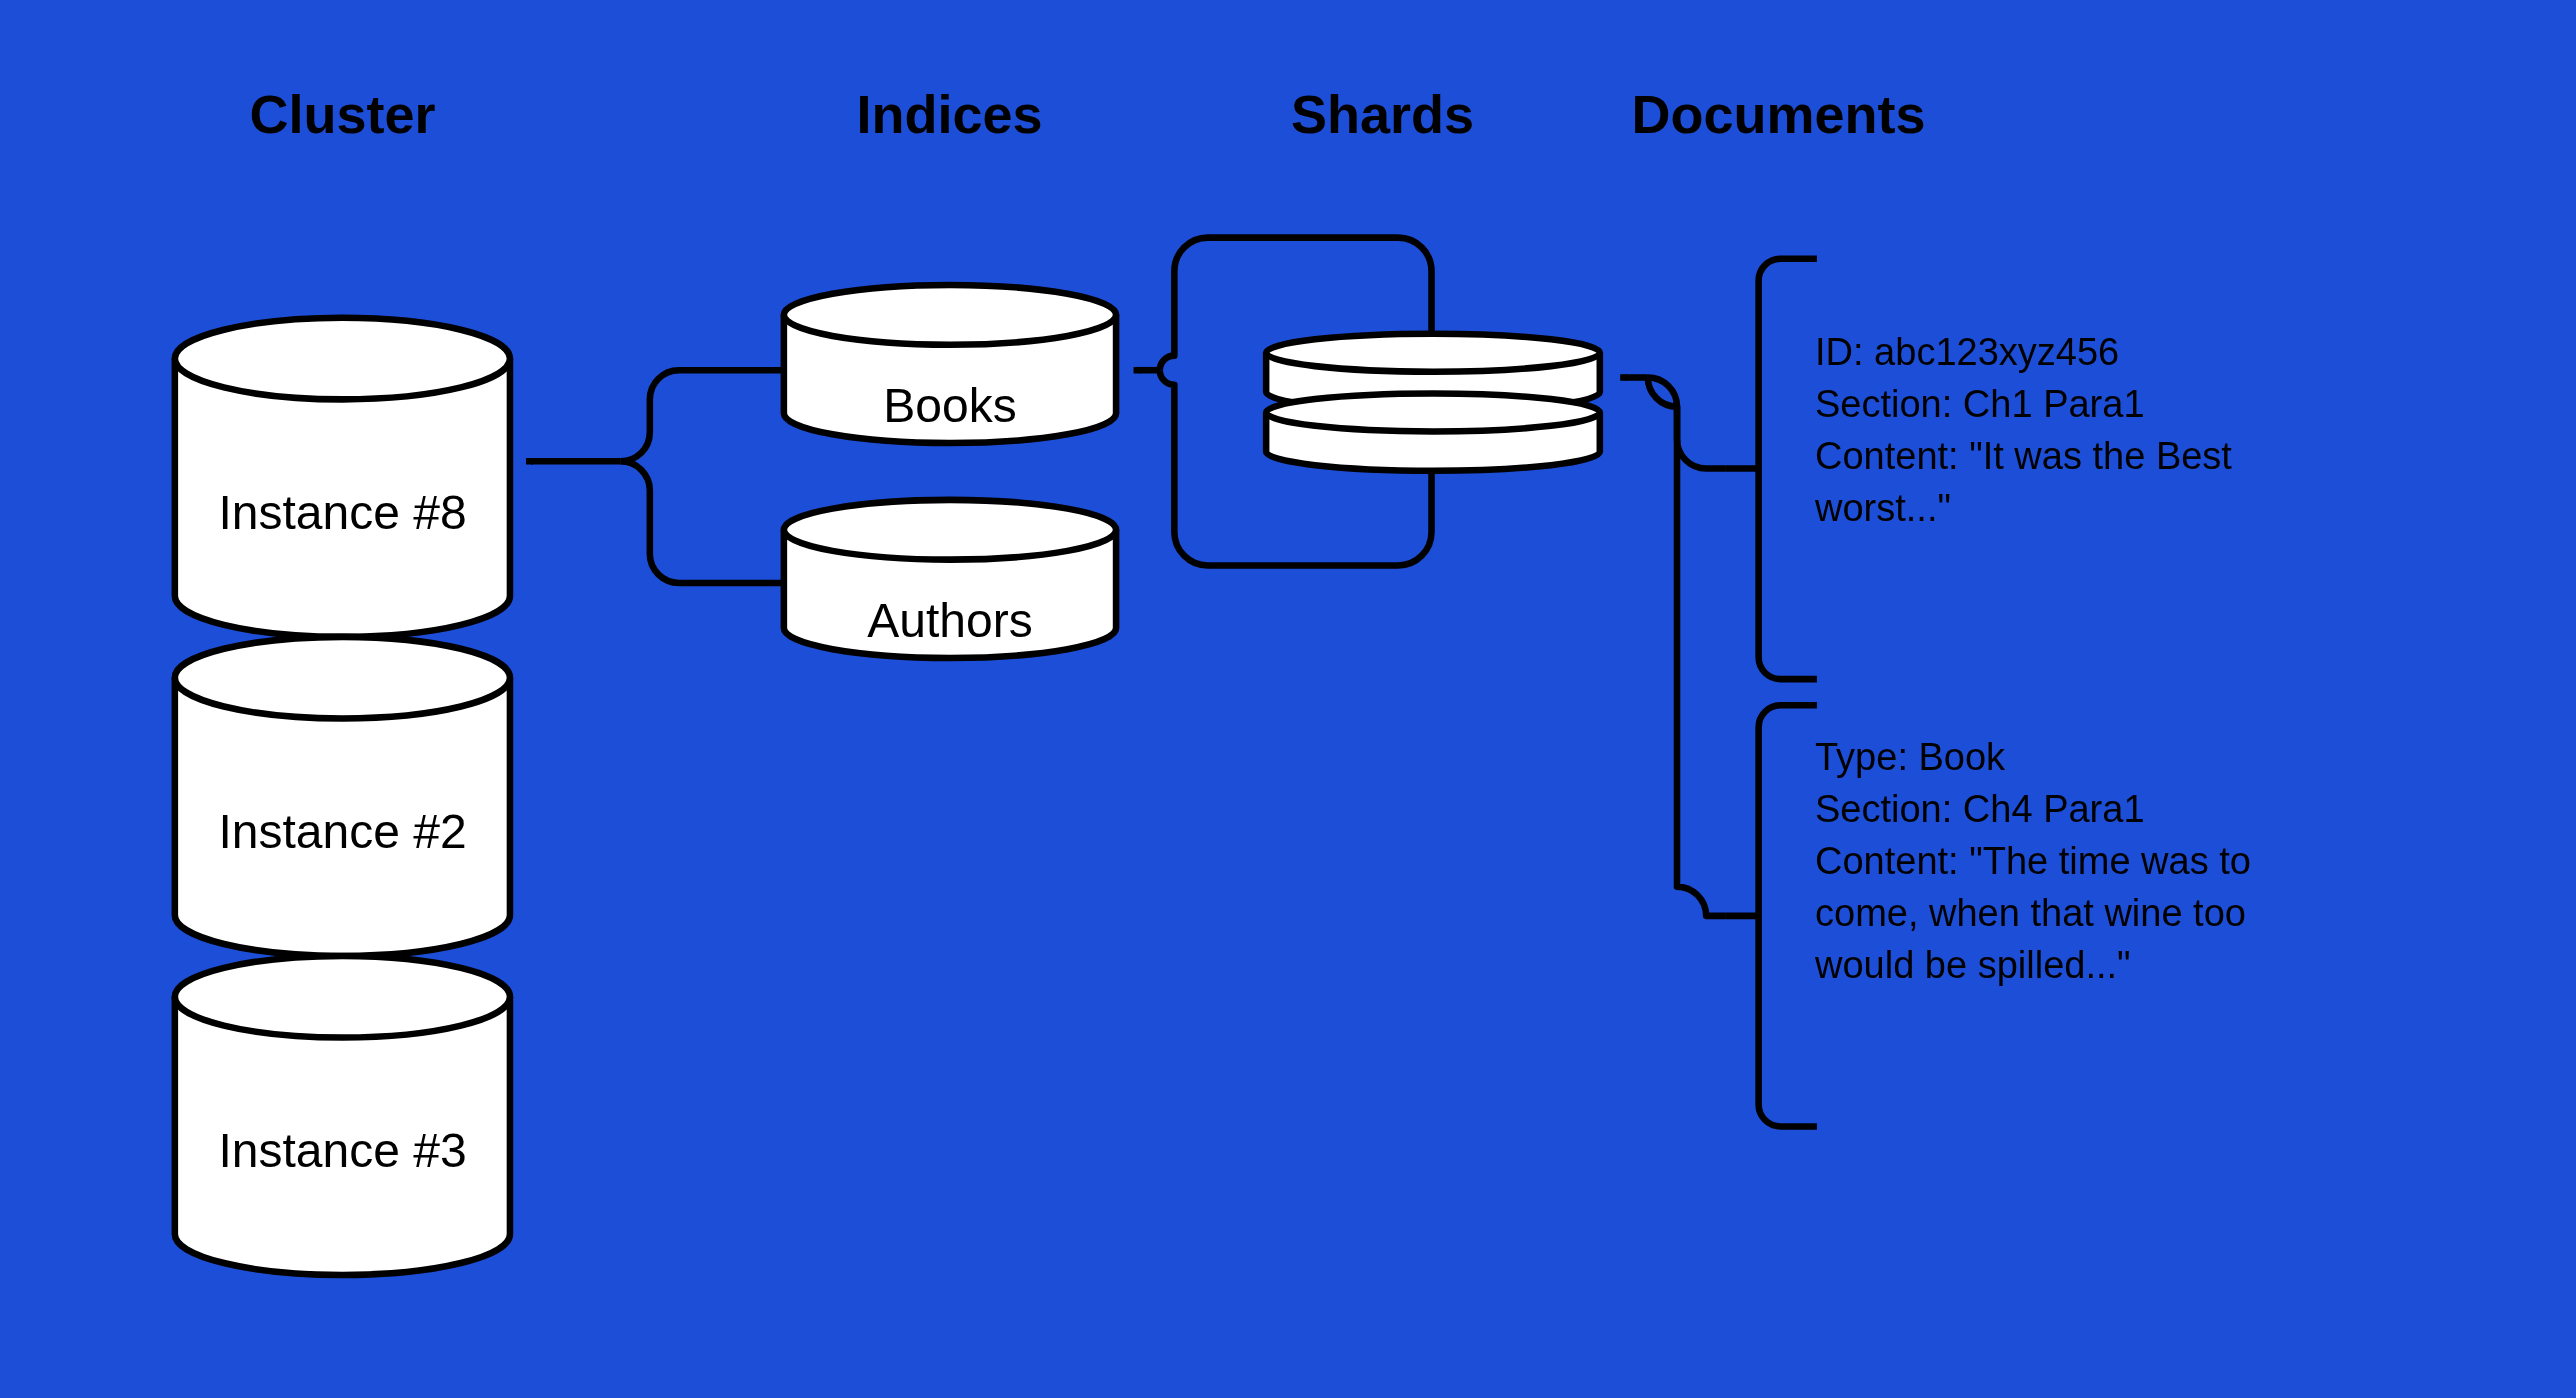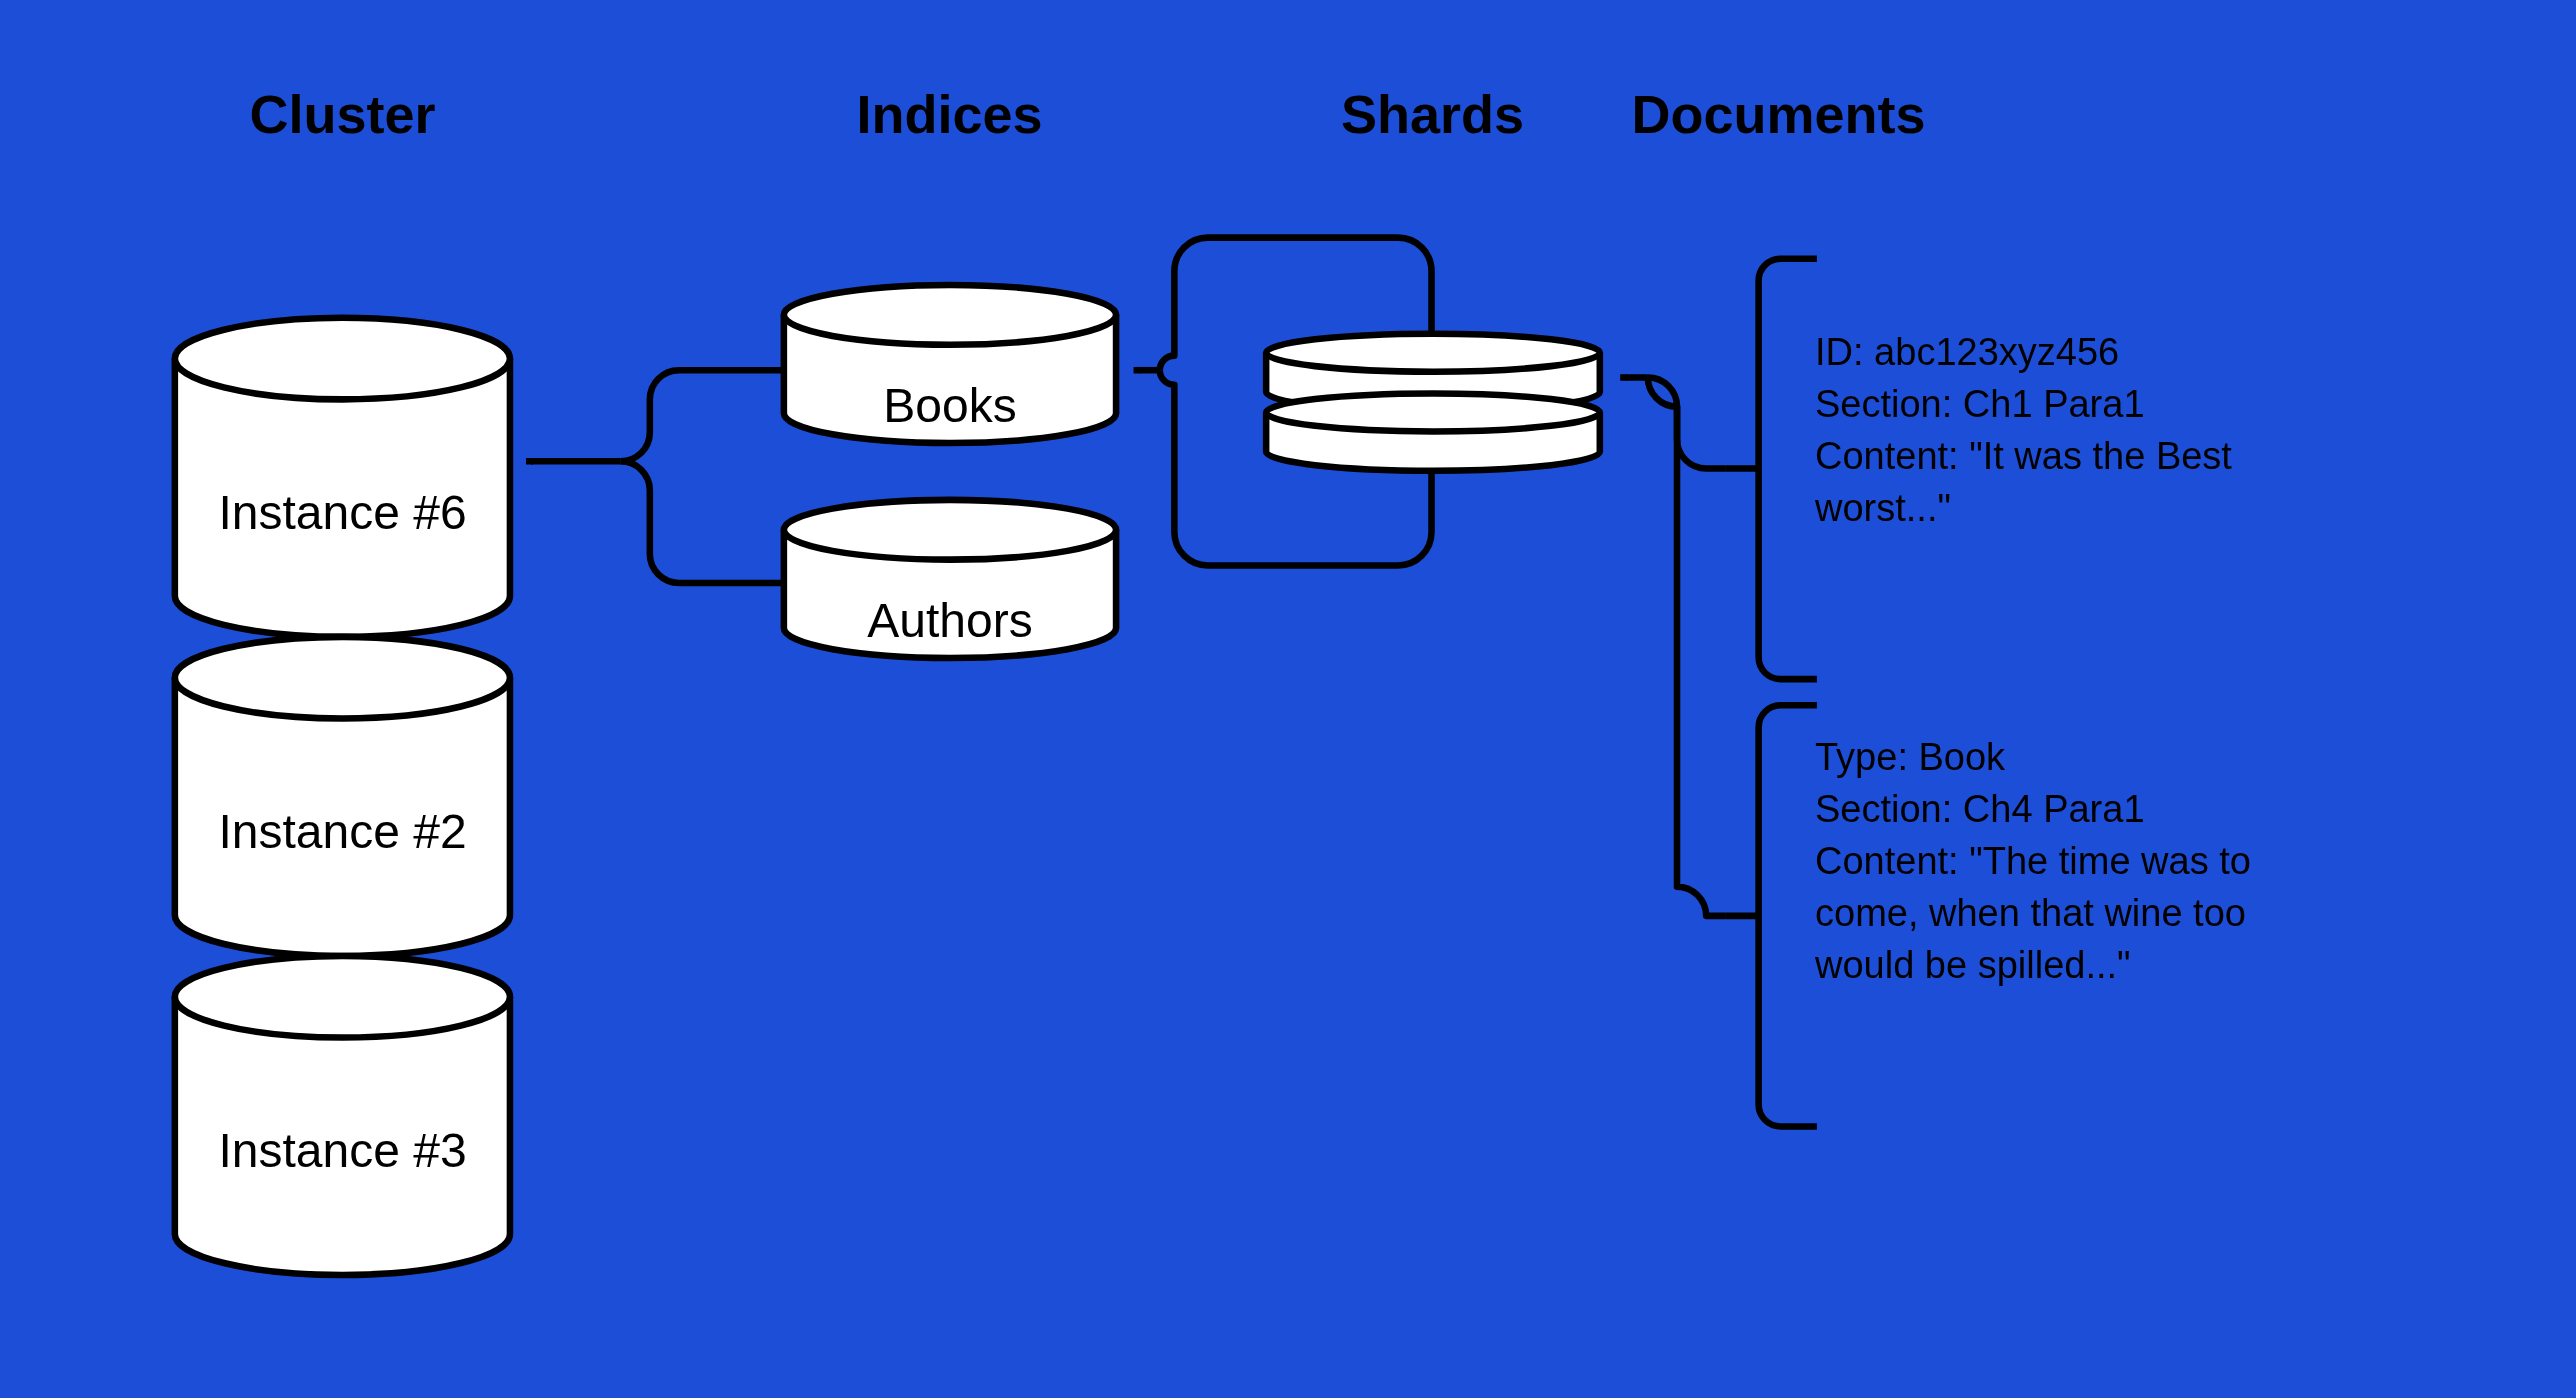--- a/index.html
+++ b/index.html
@@ -121,24 +121,24 @@
                  a 40 40 0 0 1 -40 -40" fill="none" stroke="#000" stroke-width="9"></path>
 
         <path d="M 2262 518 L 2224 518" fill="none" stroke="#000" stroke-width="9" marker-end="url(#arw)"></path>
       </g>
 
     </g>
   </svg>
 
   <div class="hdr" style="left:124px;top:87px;width:437px;">Cluster</div>
   <div class="hdr" style="left:731px;top:87px;width:437px;">Indices</div>
-  <div class="hdr" style="left:1214px;top:87px;width:437px;">Shards</div>
+  <div class="hdr" style="left:1164px;top:87px;width:437px;">Shards</div>
   <div class="hdr" style="left:1560px;top:87px;width:437px;">Documents</div>
 
-  <div class="cyl-label" style="left:175px;top:477px;width:335px;">Instance #6</div>
+  <div class="cyl-label" style="left:175px;top:477px;width:335px;">Instance #8</div>
   <div class="cyl-label" style="left:175px;top:796px;width:335px;">Instance #2</div>
   <div class="cyl-label" style="left:175px;top:1115px;width:335px;">Instance #3</div>
 
   <div class="cyl-label" style="left:784px;top:370px;width:332px;">Books</div>
   <div class="cyl-label" style="left:784px;top:585px;width:332px;">Authors</div>
 
   <div class="doc-block" style="left:1815px;top:326px;width:583px;"><div>ID: abc123xyz456</div><div>Section: Ch1 Para1</div><div>Content: "It was the Best</div><div>worst..."</div></div>
   <div class="doc-block" style="left:1815px;top:731px;width:583px;"><div>Type: Book</div><div>Section: Ch4 Para1</div><div>Content: "The time was to</div><div>come, when that wine too</div><div>would be spilled..."</div></div>
 
 </div>

